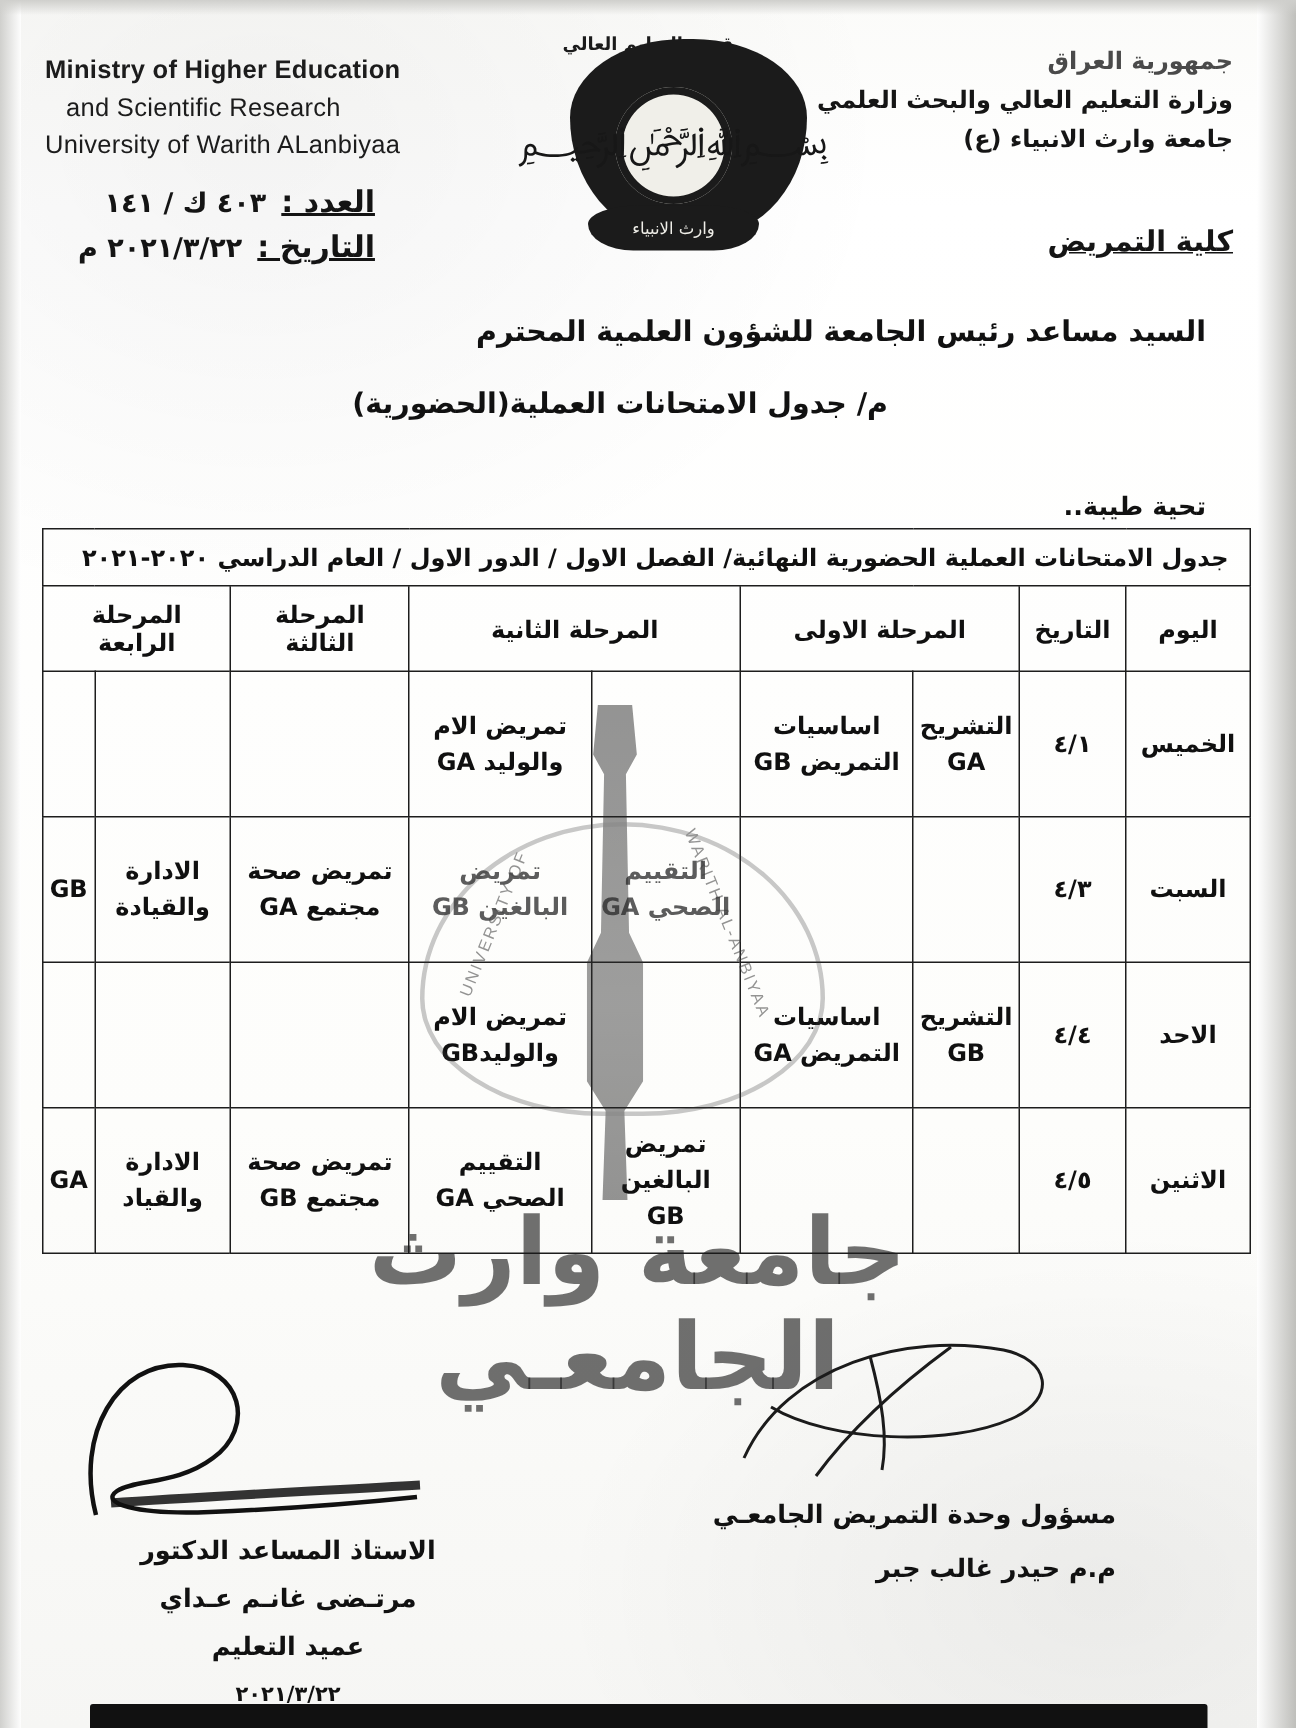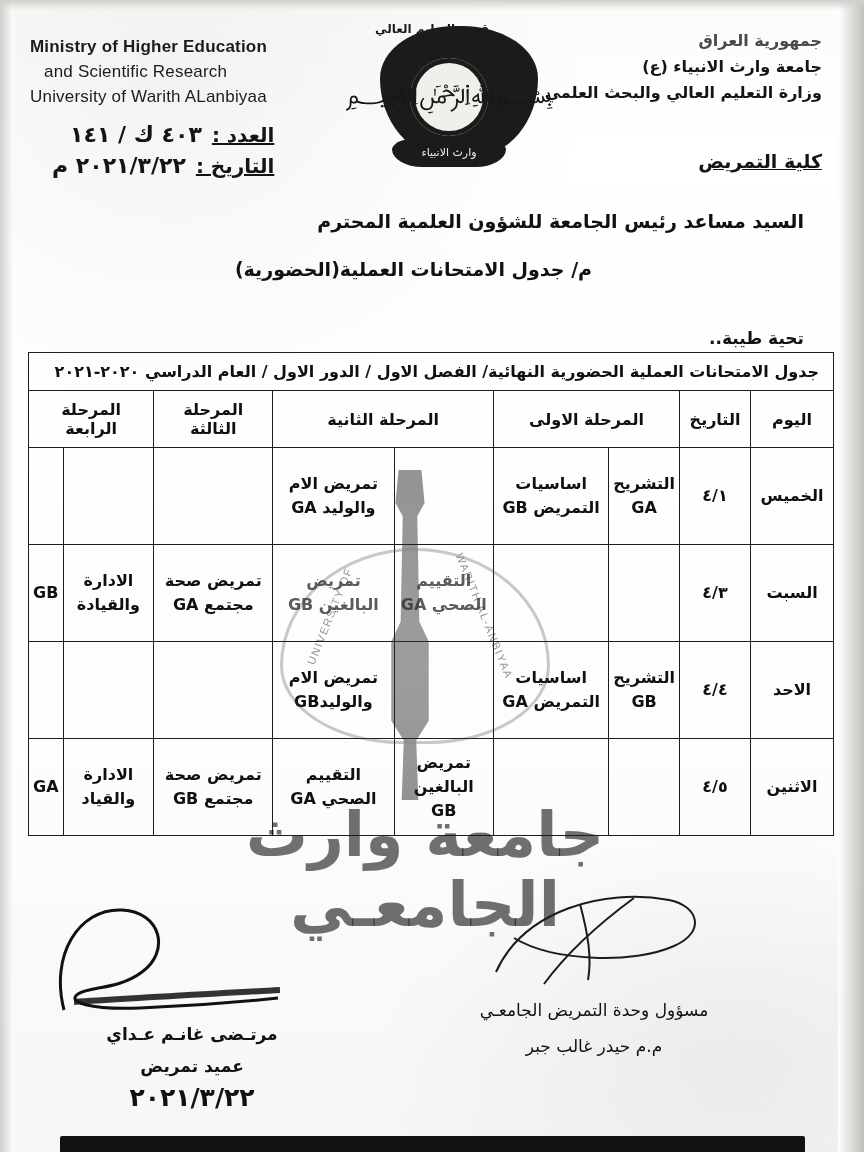--- a/index.html
+++ b/index.html
@@ -144,21 +144,21 @@
   }
   .ref-row {
     display: flex;
     align-items: baseline;
     gap: 10px;
     font-size: 21px;
     font-weight: bold;
     margin-bottom: 6px;
   }
   .ref-row .label { text-decoration: underline; font-size: 20px; }
-  .ref-row .val { font-size: 22px; letter-spacing: 1px; }
+  .ref-row .val { font-size: 18px; letter-spacing: 1px; }
   .ref-row.small { font-size: 17px; }
 
   
   .to-line {
     position: absolute;
     right: 60px;
     top: 210px;
     direction: rtl;
     font-family: "DejaVu Sans", sans-serif;
     font-size: 19px;
@@ -286,63 +286,62 @@
     color: rgba(25,25,25,0.72);
     text-align: center;
   }
 
   
   .sig-right {
     position: absolute;
     right: 120px;
     top: 992px;
     direction: rtl;
-    text-align: center;
     font-family: "DejaVu Sans", sans-serif;
     font-size: 17px;
-    font-weight: normal;
+    font-weight: bold;
     color: #111;
     line-height: 36px;
     width: 300px;
   }
   .sig-left {
     position: absolute;
     left: 52px;
     top: 1018px;
     direction: rtl;
     text-align: center;
     font-family: "DejaVu Sans", sans-serif;
     font-size: 17px;
     font-weight: bold;
     color: #111;
     line-height: 32px;
     width: 280px;
   }
-  .sig-left .date { font-size: 25px; letter-spacing: 1px; }
+  .sig-left .date { font-size: 14px; letter-spacing: 1px; }
   .scribble { position: absolute; pointer-events: none; }
 </style>
 </head>
 <body>
 
 <div class="page">
 
   <div class="edge-left"></div>
   <div class="edge-right"></div>
   <div class="edge-top"></div>
 
   <div class="header-en">
     <div>Ministry of Higher Education</div>
     <div class="ind">and Scientific Research</div>
     <div class="ind2">University of Warith ALanbiyaa</div>
   </div>
 
   <div class="header-ar">
     <div class="faded">جمهورية العراق</div>
+    <div>وزارة التعليم العالي والبحث العلمي</div>
     <div>جامعة وارث الانبياء (ع)</div>
-    <div>وزارة التعليم العالي والبحث العلمي</div>
     <div class="dept">كلية التمريض</div>
   </div>
 
   <div class="small-top-label">قسم التعليم العالي</div>
 
   <div class="emblem">
     <div class="blob"></div>
     <div class="inner">
       <div class="inner-glyph">﷽</div>
     </div>
@@ -449,19 +448,20 @@
   <div class="sig-right">
     <div>مسؤول وحدة التمريض الجامعـي</div>
     <div>م.م حيدر غالب جبر</div>
   </div>
 
   <svg class="scribble" style="left:30px; top:890px; width:280px; height:140px;" viewBox="0 0 280 140">
     <path d="M34,120 C20,66 48,18 92,20 C132,22 140,62 112,82 C88,100 60,96 48,104 C36,112 60,120 110,118 C160,116 210,112 248,108" fill="none" stroke="#111" stroke-width="3"></path>
     <path d="M44,112 C100,108 180,104 250,100" fill="none" stroke="#111" stroke-width="6" opacity=".85"></path>
   </svg>
   <div class="sig-left">
+    <div>الاستاذ المساعد الدكتور</div>
     <div>مرتـضى غانـم عـداي</div>
-    <div>عميد تمريض</div>
+    <div>عميد التعليم</div>
     <div class="date">٢٠٢١/٣/٢٢</div>
   </div>
 
   <div class="black-bar"></div>
 </div>
 
 </body></html>

